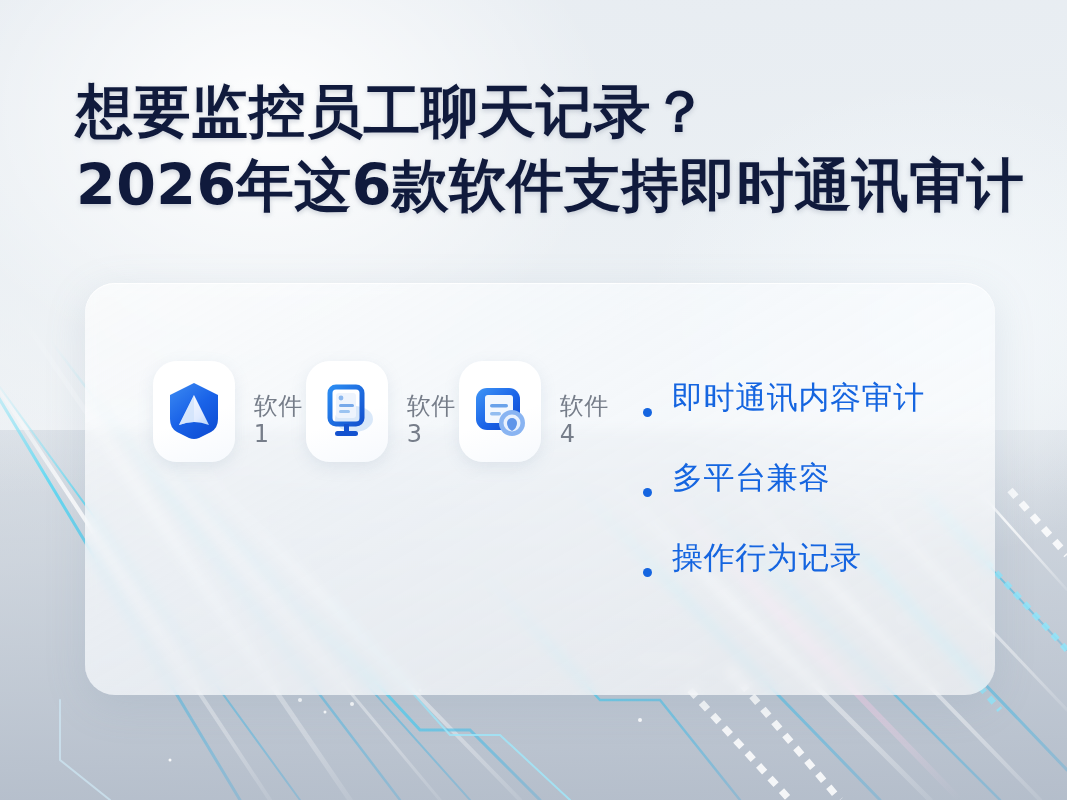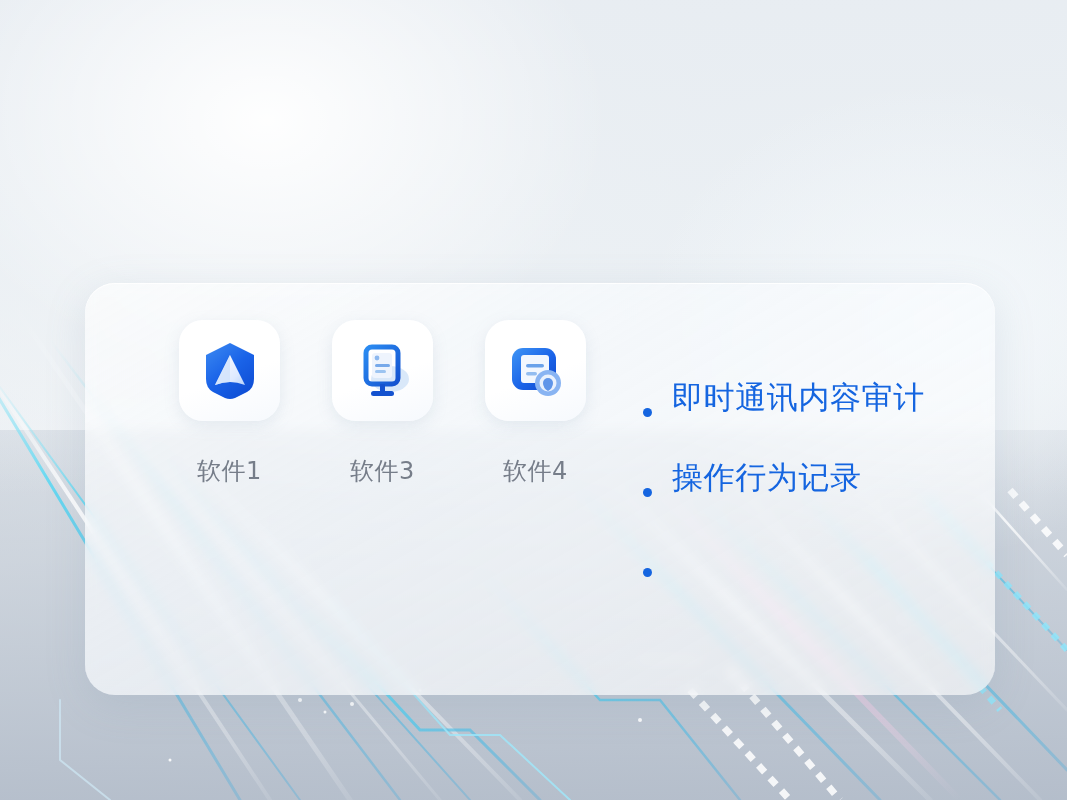--- a/index.html
+++ b/index.html
@@ -104,21 +104,21 @@
   .icon-grid {
     width: 540px;
     padding: 37px 0 0 68px;
     box-sizing: border-box;
     display: grid;
     grid-template-columns: repeat(3, 153px);
     grid-template-rows: repeat(2, 182px);
   }
   .icon-cell {
     display: flex;
-    flex-direction: column;
+    flex-direction: row;
     align-items: center;
     gap: 19px;
   }
   .icon-tile {
     width: 101px;
     height: 101px;
     border-radius: 24px;
     background: linear-gradient(160deg, #ffffff 0%, #ffffff 55%, #f6f9fd 100%);
     box-shadow: 0 5px 16px rgba(125,148,175,0.16);
     display: flex;
@@ -244,20 +244,24 @@
         <circle cx="640" cy="720" r="2"></circle>
         <circle cx="905" cy="620" r="2"></circle>
         <circle cx="170" cy="760" r="1.5"></circle>
       </g>
     </svg>
   </div>
   <div class="bg-fade-mid"></div>
   <div class="bg-glow-top"></div>
   <div class="bg-glow-right"></div>
 
+  <div class="headline">
+    <span class="headline-line">想要监控员工聊天记录？</span>
+    <span class="headline-line">2026年这6款软件支持即时通讯审计</span>
+  </div>
 
   <div class="card">
 
     <div class="icon-grid">
 
       <div class="icon-cell">
         <div class="icon-tile">
           <span>
             <svg width="66" height="66" viewBox="0 0 66 66" xmlns="http://www.w3.org/2000/svg">
               <defs>
@@ -334,21 +338,22 @@
 
     </div>
 
     <div class="feature-list">
       <div class="feature-item">
         <span class="feature-bullet"></span>
         <span class="feature-text">即时通讯内容审计</span>
       </div>
       <div class="feature-item">
         <span class="feature-bullet"></span>
-        <span class="feature-text">操作行为记录</span>
+        <span class="feature-text">多平台兼容</span>
       </div>
       <div class="feature-item">
         <span class="feature-bullet"></span>
+        <span class="feature-text">操作行为记录</span>
       </div>
     </div>
 
   </div>
 </div>
 
 </body></html>

